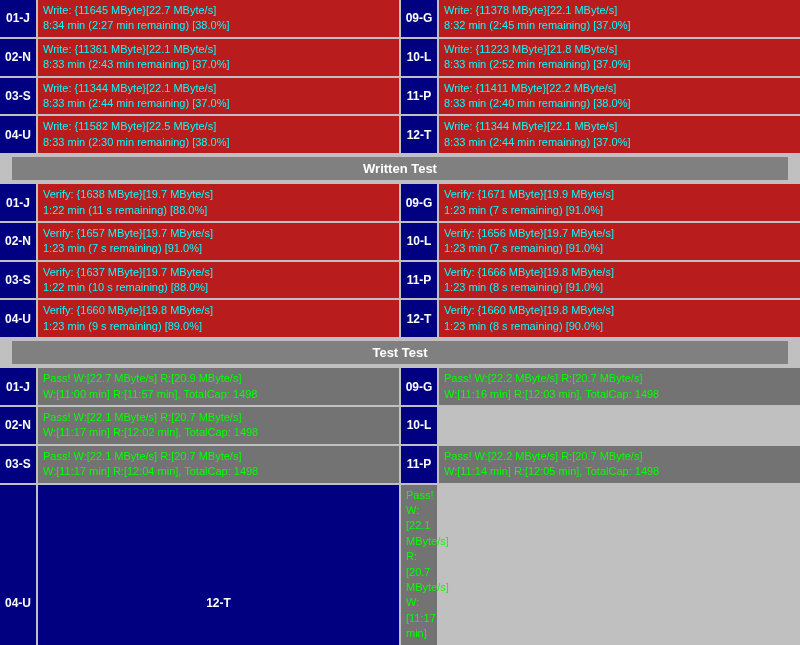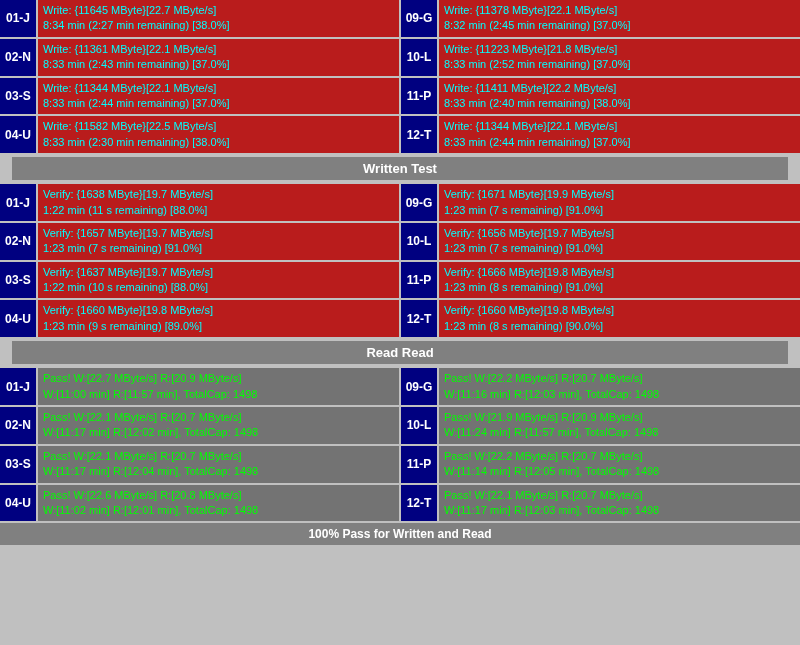--- a/index.html
+++ b/index.html
@@ -114,44 +114,42 @@
         <div class="cell">Verify: {1666 MByte}[19.8 MByte/s]<br>1:23 min (8 s remaining)  [91.0%]</div>
       </div>
       <div style="display: grid; grid-template-columns: 36px 1fr 36px 1fr; gap: 2px; margin-bottom: 2px;">
         <div class="row-id">04-U</div>
         <div class="cell">Verify: {1660 MByte}[19.8 MByte/s]<br>1:23 min (9 s remaining)  [89.0%]</div>
         <div class="row-id">12-T</div>
         <div class="cell">Verify: {1660 MByte}[19.8 MByte/s]<br>1:23 min (8 s remaining)  [90.0%]</div>
       </div>
     </div>
 
-  <div class="section-header">Read Read</div>
+  <div class="section-header">Test Test</div>
 
   <div id="pass-rows-container">
       <div style="display: grid; grid-template-columns: 36px 1fr 36px 1fr; gap: 2px; margin-bottom: 2px;">
         <div class="row-id">01-J</div>
         <div class="pass-cell">Pass! W:[22.7 MByte/s] R:[20.9 MByte/s]<br>W:[11:00 min] R:[11:57 min], TotalCap: 1498</div>
         <div class="row-id">09-G</div>
         <div class="pass-cell">Pass! W:[22.2 MByte/s] R:[20.7 MByte/s]<br>W:[11:16 min] R:[12:03 min], TotalCap: 1498</div>
       </div>
       <div style="display: grid; grid-template-columns: 36px 1fr 36px 1fr; gap: 2px; margin-bottom: 2px;">
         <div class="row-id">02-N</div>
         <div class="pass-cell">Pass! W:[22.1 MByte/s] R:[20.7 MByte/s]<br>W:[11:17 min] R:[12:02 min], TotalCap: 1498</div>
         <div class="row-id">10-L</div>
-        <div class="pass-cell">Pass! W:[21.9 MByte/s] R:[20.9 MByte/s]<br>W:[11:24 min] R:[11:57 min], TotalCap: 1498</div>
       </div>
       <div style="display: grid; grid-template-columns: 36px 1fr 36px 1fr; gap: 2px; margin-bottom: 2px;">
         <div class="row-id">03-S</div>
         <div class="pass-cell">Pass! W:[22.1 MByte/s] R:[20.7 MByte/s]<br>W:[11:17 min] R:[12:04 min], TotalCap: 1498</div>
         <div class="row-id">11-P</div>
         <div class="pass-cell">Pass! W:[22.2 MByte/s] R:[20.7 MByte/s]<br>W:[11:14 min] R:[12:05 min], TotalCap: 1498</div>
       </div>
       <div style="display: grid; grid-template-columns: 36px 1fr 36px 1fr; gap: 2px; margin-bottom: 2px;">
         <div class="row-id">04-U</div>
-        <div class="pass-cell">Pass! W:[22.6 MByte/s] R:[20.8 MByte/s]<br>W:[11:02 min] R:[12:01 min], TotalCap: 1498</div>
         <div class="row-id">12-T</div>
         <div class="pass-cell">Pass! W:[22.1 MByte/s] R:[20.7 MByte/s]<br>W:[11:17 min] R:[12:03 min], TotalCap: 1498</div>
       </div>
     </div>
 
   <div class="status-bar">100% Pass for Written and Read</div>
 
 </div>
 
 </body></html>

